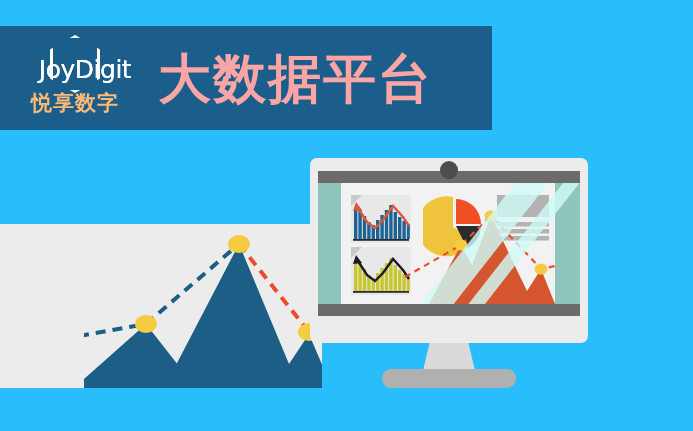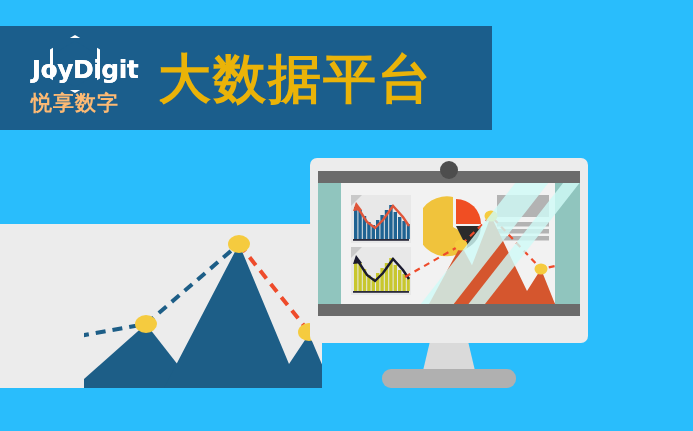--- a/index.html
+++ b/index.html
@@ -25,32 +25,32 @@
     clip-path:polygon(50% 0%,100% 25%,100% 75%,50% 100%,0% 75%,0% 25%);
     background:transparent;
     box-sizing:border-box;
   }
   .hexagon::after{
     content:"";position:absolute;left:3px;top:3px;right:3px;bottom:3px;
     background:#1B5E8C;
     clip-path:polygon(50% 0%,100% 25%,100% 75%,50% 100%,0% 75%,0% 25%);
   }
   .logo-en{
-    position:relative;z-index:3;color:#ffffff;font-size:25px;font-weight:bold;
+    position:relative;z-index:3;color:#ffffff;font-size:25px;font-weight:normal;
     letter-spacing:-0.5px;line-height:1;margin-top:14px;
     font-family:"DejaVu Sans",sans-serif;
     text-shadow:0 0 0 #fff;
     margin-left:20px;
   }
   .logo-cn{
     position:relative;z-index:3;color:#fdba74;font-size:21px;font-weight:bold;
     letter-spacing:1px;line-height:1;margin-top:10px;
   }
   .banner-title{
-    color:#eab308;font-size:53px;font-weight:bold;letter-spacing:2px;
+    color:#fca5a5;font-size:53px;font-weight:bold;letter-spacing:2px;
     margin-left:24px;line-height:1;white-space:nowrap;
   }
 
   
   .left-panel{
     position:absolute;left:84px;top:224px;width:238px;height:164px;
     background:#ECECEC;overflow:hidden;
   }
   .left-panel svg{display:block;}
 

